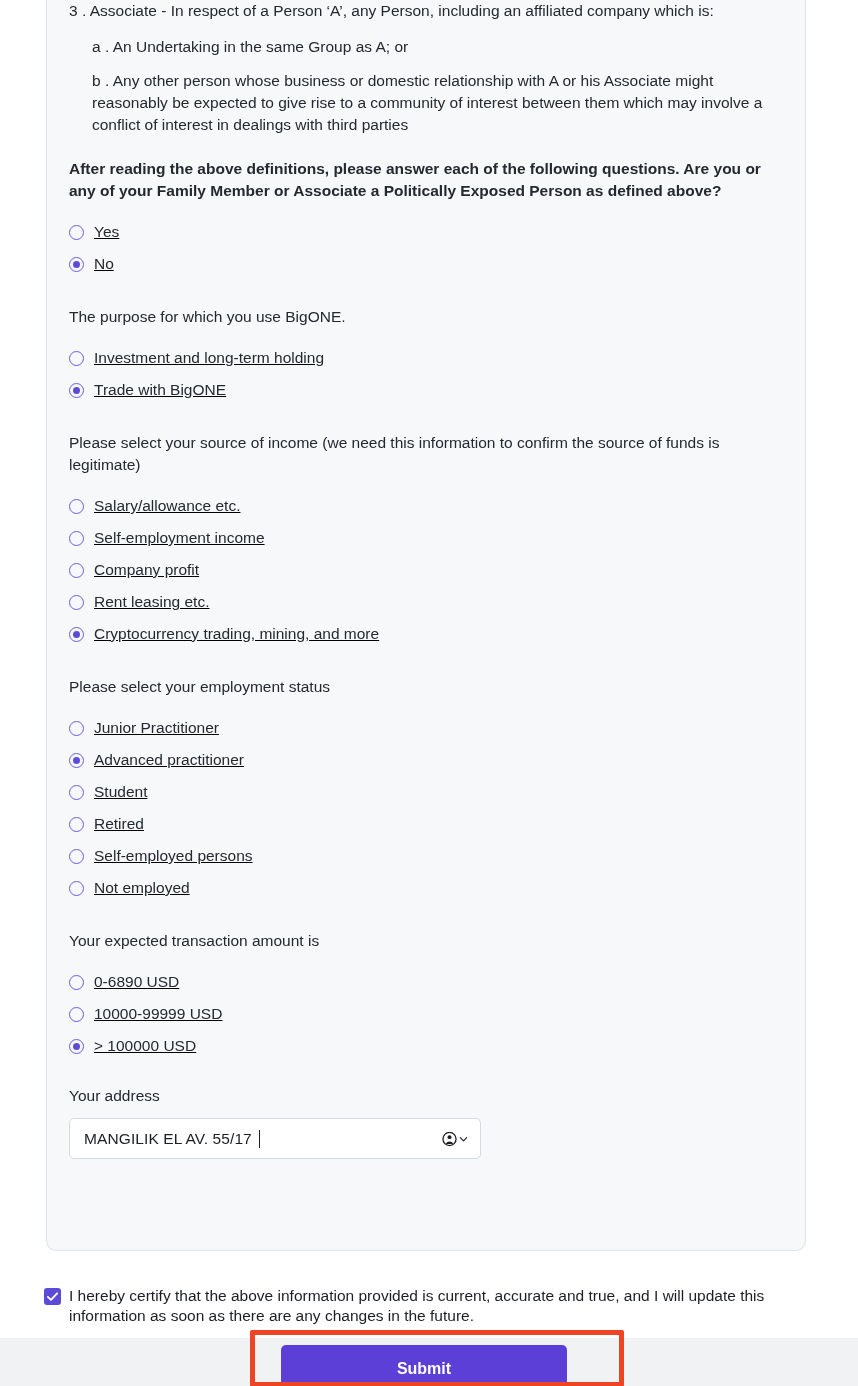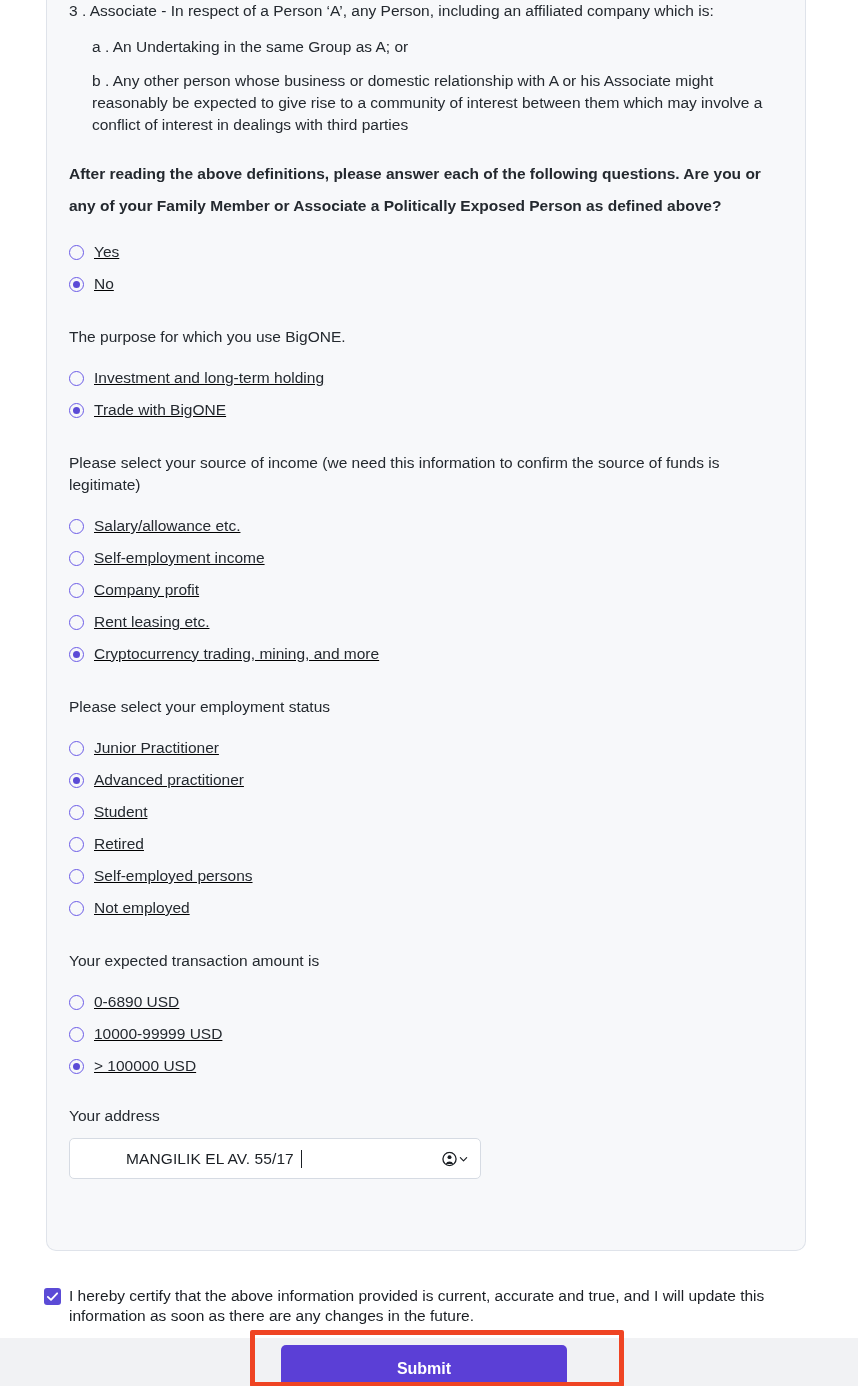--- a/index.html
+++ b/index.html
@@ -45,21 +45,21 @@
     line-height: 22px;
     margin: 0 0 12px 0;
     padding-left: 23px;
     max-width: 713px;
   }
   .def-sub:last-of-type { margin-bottom: 0; }
 
   .q-heading-bold {
     color: #24292f;
     font-size: 15.5px;
-    line-height: 32px;
+    line-height: 22px;
     font-weight: bold;
     margin: 22px 0 14px 0;
     max-width: 700px;
   }
   .q-heading {
     color: #24292f;
     font-size: 15.5px;
     line-height: 22px;
     font-weight: normal;
     margin: 0 0 14px 0;
@@ -117,21 +117,20 @@
     border-radius: 5px;
     display: flex;
     align-items: center;
     padding: 0 14px;
   }
   .input-text {
     color: #1b1f24;
     font-size: 15.5px;
     letter-spacing: 0.1px;
     white-space: nowrap;
-    margin-left: 42px;
   }
   .caret {
     display: inline-block;
     width: 1.4px;
     height: 18px;
     background: #1b1f24;
     margin-left: 7px;
     vertical-align: -3px;
   }
   .autofill {

